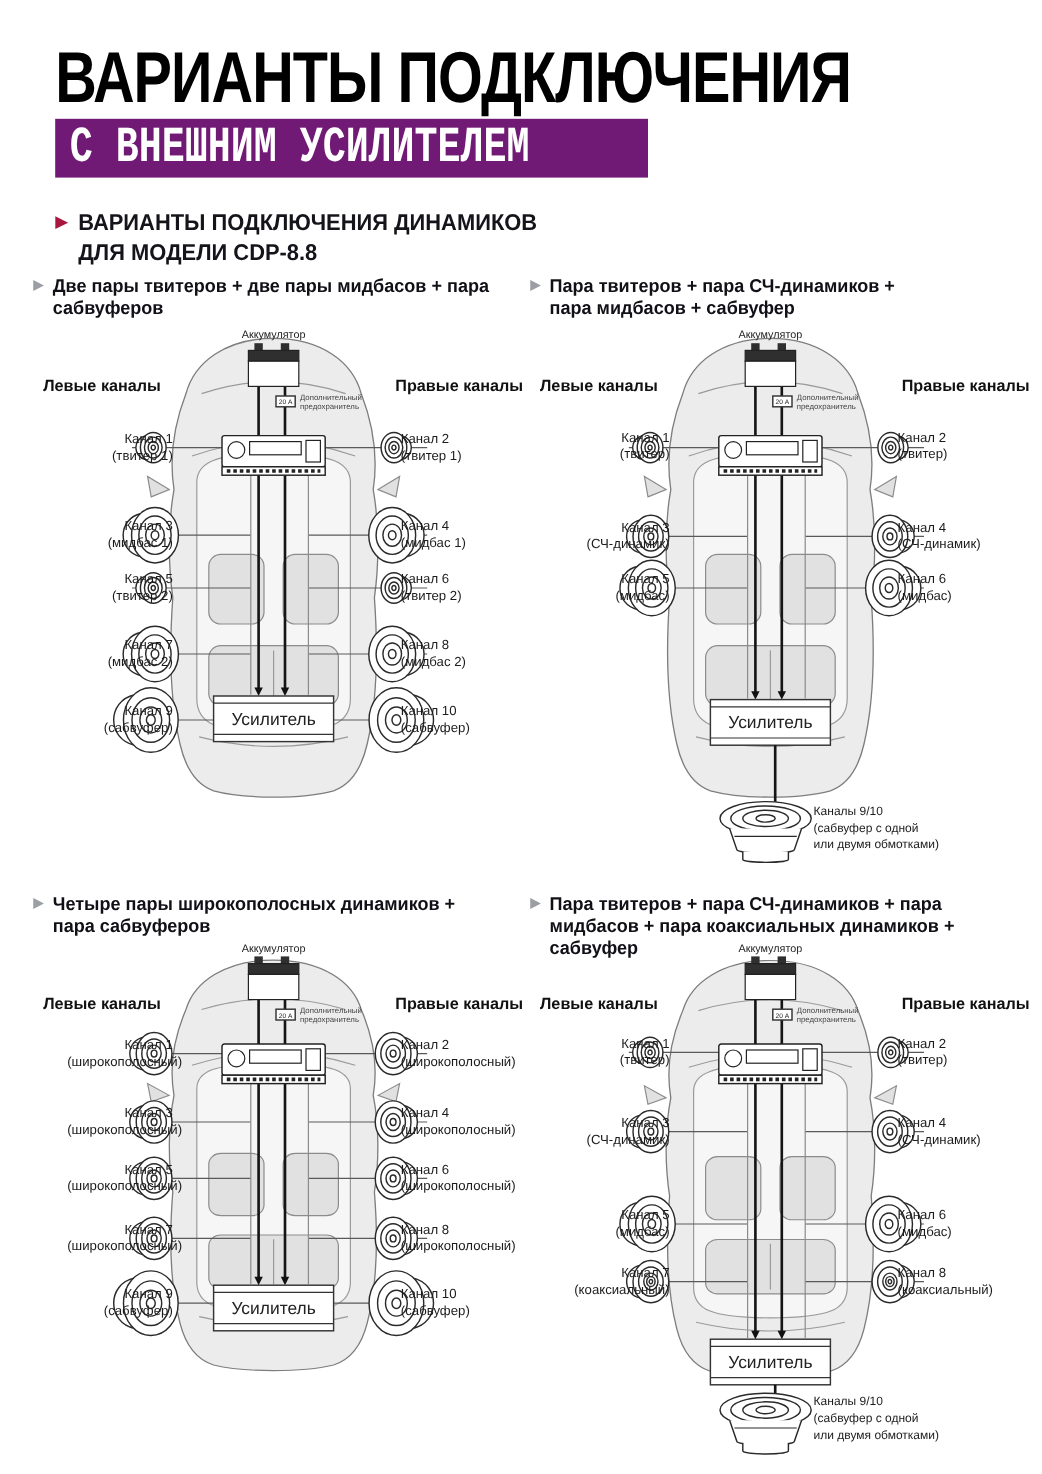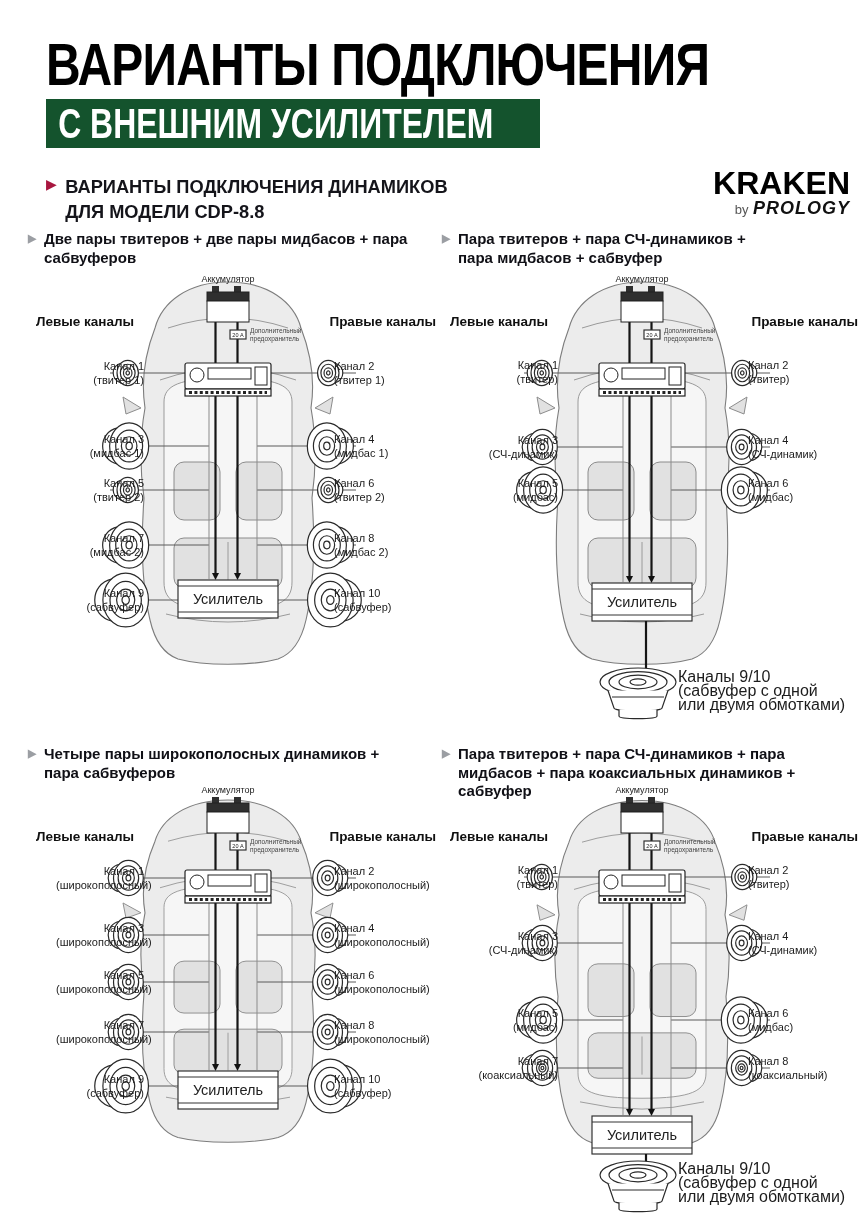--- a/index.html
+++ b/index.html
@@ -1,21 +1,21 @@
 <!DOCTYPE html>
 <html><head>
 <meta charset="utf-8">
 <style>
   html,body{margin:0;padding:0;background:#fff;}
   .page{position:relative;width:868px;height:1228px;background:#fff;overflow:hidden;
         font-family:"Liberation Sans",sans-serif;color:#111;}
   
   .main-title{position:absolute;left:46px;top:30px;font-size:60px;font-weight:700;
       letter-spacing:-1px;transform:scaleX(.8);transform-origin:0 0;white-space:nowrap;color:#000;}
-  .banner{position:absolute;left:46px;top:99px;width:494px;height:49px;background:#14532d;}
+  .banner{position:absolute;left:46px;top:99px;width:494px;height:49px;background:#701a75;font-family:Liberation Mono, monospace;}
   .banner span{display:block;color:#fff;font-size:42px;font-weight:700;line-height:49px;
       padding-left:16px;transform:scaleX(.76);transform-origin:0 0;white-space:nowrap;}
   .section{position:absolute;left:46px;top:174px;}
   .section .bullet{position:absolute;left:0;top:2px;color:#A8163F;font-size:14px;}
   .section .lines{padding-left:20px;font-size:19px;font-weight:700;line-height:25px;
       color:#14141a;transform:scaleX(.96);transform-origin:0 0;white-space:nowrap;}
   .logo{position:absolute;right:18px;top:168px;text-align:right;}
   .logo .kraken{font-size:32px;font-weight:800;letter-spacing:0;color:#000;line-height:30px;}
   .logo .byline{font-size:13px;color:#555;}
   .logo .prology{font-size:18px;font-weight:700;font-style:italic;letter-spacing:1px;color:#111;}
@@ -28,21 +28,21 @@
   .ptitle{display:flex;gap:8px;font-size:15.5px;font-weight:700;line-height:1.2;color:#101016;
       width:400px;transform:scaleX(.97);transform-origin:0 0;}
   .ptitle .pbullet{color:#9B9EA3;font-size:11px;margin-top:2px;flex:none;}
   .side-label{position:absolute;top:84px;font-size:13.5px;font-weight:700;color:#111;white-space:nowrap;}
   .side-label.left{left:8px;}
   .side-label.right{right:4px;}
   .carsvg{position:absolute;left:0;top:0;}
   .ch{position:absolute;font-size:11px;line-height:13.5px;color:#1c1c1c;white-space:nowrap;}
   .ch.left{left:0;width:88px;text-align:right;margin-left:28px;}
   .ch.right{left:306px;width:100px;text-align:left;}
-  .sublabel{position:absolute;left:236px;font-size:16px;line-height:14px;color:#1c1c1c;white-space:nowrap;}
+  .sublabel{position:absolute;left:236px;font-size:10px;line-height:14px;color:#1c1c1c;white-space:nowrap;}
   
   .car-body{fill:#ececec;stroke:#7d7d7d;stroke-width:1.1;}
   .cab{fill:#f6f6f6;stroke:#9a9a9a;stroke-width:1;}
   .car-line{fill:none;stroke:#9a9a9a;stroke-width:1;}
   .seat{fill:#e1e1e1;stroke:#8c8c8c;stroke-width:1;}
   .spk path,.spk ellipse,.spk circle{fill:#fff;stroke:#2a2a2a;stroke-width:1.2;vector-effect:non-scaling-stroke;}
   .wire{stroke:#151515;stroke-width:2.2;fill:none;}
   .thinwire{stroke:#8b8b8b;stroke-width:1;fill:none;}
   .conn{stroke:#5a5a5a;stroke-width:1;fill:none;}
   .box{fill:#fff;stroke:#333;stroke-width:1.2;}
@@ -118,25 +118,20 @@
   <div class="main-title">ВАРИАНТЫ ПОДКЛЮЧЕНИЯ</div>
   <div class="banner">
     <span>С ВНЕШНИМ УСИЛИТЕЛЕМ</span>
   </div>
   <div class="section">
     <span class="bullet">▶</span>
     <div class="lines">
       <div>ВАРИАНТЫ ПОДКЛЮЧЕНИЯ ДИНАМИКОВ</div>
       <div>ДЛЯ МОДЕЛИ CDP-8.8</div>
     </div>
-  </div>
-  <div class="logo">
-    <div class="kraken">KRAKEN</div>
-    <div><span class="byline">by</span>
-      <span class="prology">PROLOGY</span></div>
   </div>
 
   <section class="panel p1">
     <div class="ptitle">
       <span class="pbullet">▶</span>
       <span>Две пары твитеров + две пары мидбасов + пара сабвуферов</span>
     </div>
     <div class="side-label left">Левые каналы</div>
     <div class="side-label right">Правые каналы</div>
     <svg class="carsvg" width="412" height="505" viewBox="0 0 412 505">

